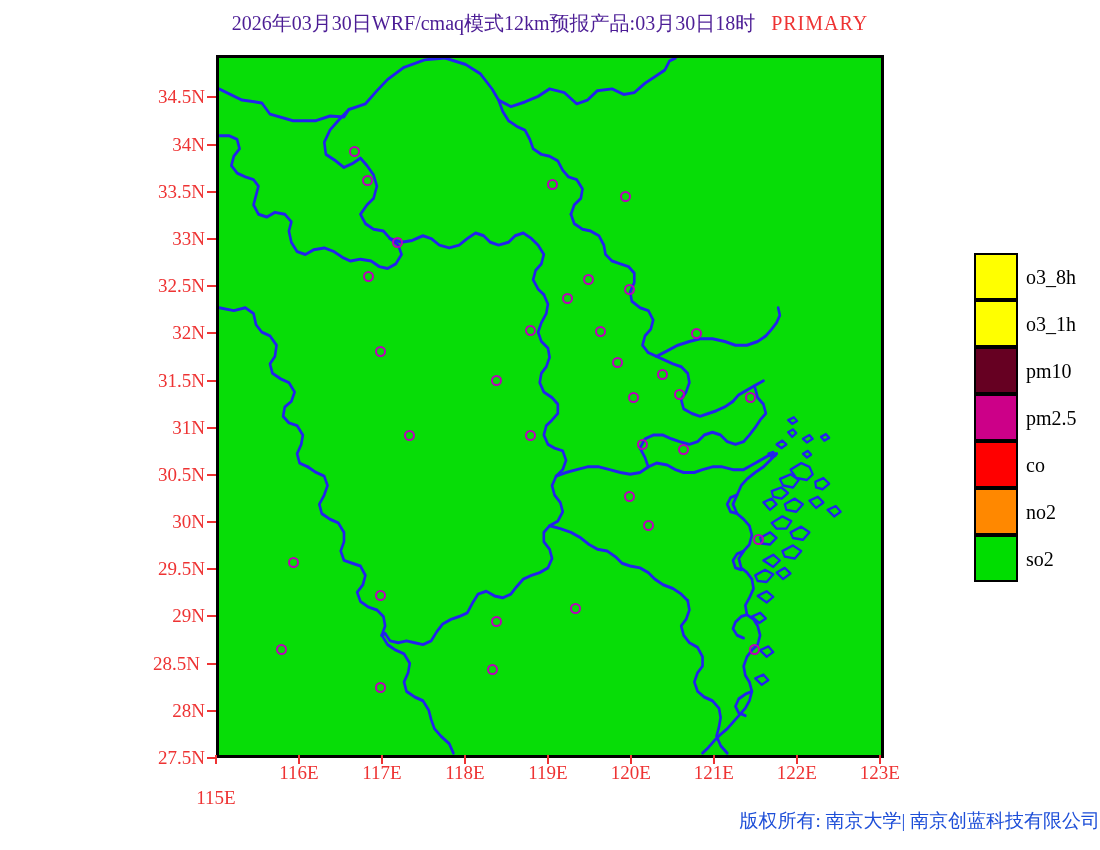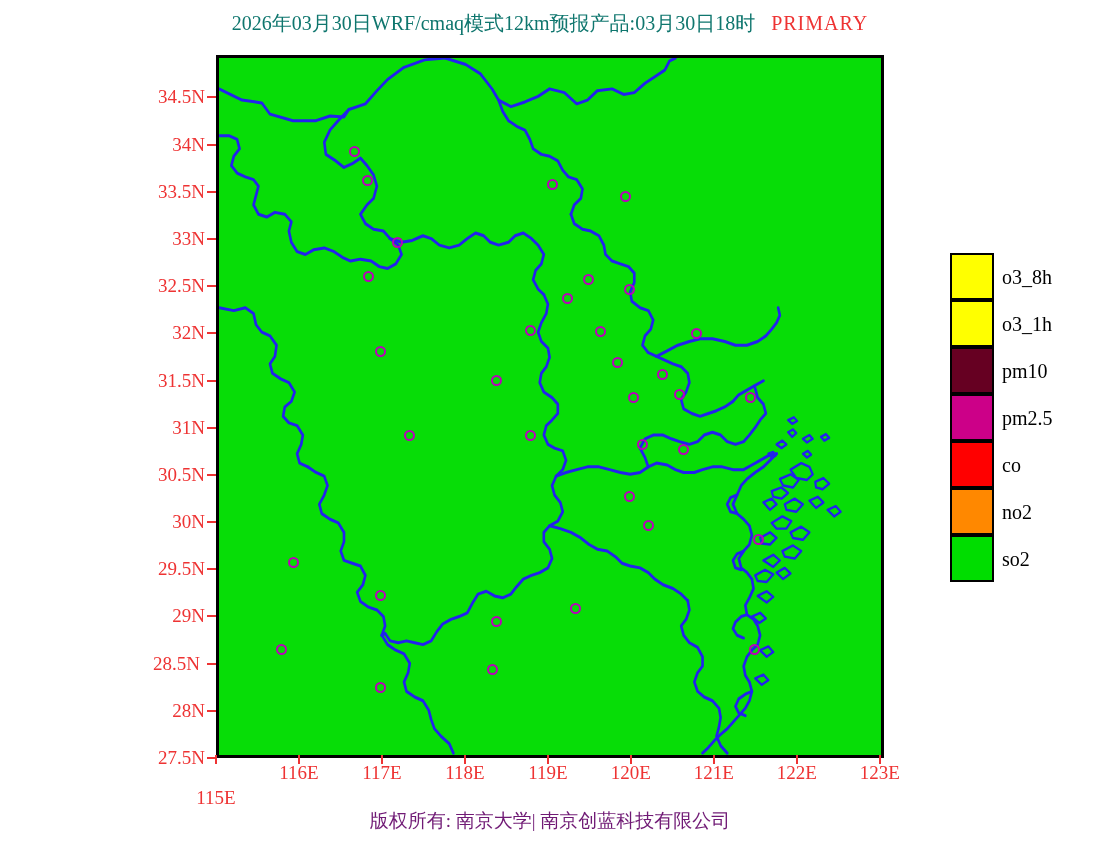--- a/index.html
+++ b/index.html
@@ -17,21 +17,21 @@
   #title-bar {
     position: absolute;
     left: 0; top: 10px;
     width: 1100px;
     text-align: center;
     white-space: nowrap;
   }
   #title-main {
     font-family: "Liberation Serif", "DejaVu Serif", serif;
     font-size: 20px;
-    color: #0f766e;
+    color: #4c1d95;
     letter-spacing: 0px;
   }
   #title-tag {
     font-family: "Liberation Serif", "DejaVu Serif", serif;
     font-size: 20px;
     color: #ee3333;
     margin-left: 16px;
     letter-spacing: 1px;
   }
 
@@ -78,20 +78,21 @@
 
   
   #legend {
     position: absolute;
     left: 950px; top: 253px;
     width: 145px;
   }
   .legend-row {
     position: relative;
     height: 47px;
+    margin-left: 24px;
   }
   .legend-swatch {
     position: absolute;
     left: 0; top: 0;
     width: 44px; height: 47px;
     border: 2px solid #000000;
     box-sizing: border-box;
   }
   .legend-label {
     position: absolute;
@@ -101,24 +102,24 @@
     font-size: 20px;
     color: #000000;
     white-space: nowrap;
   }
 
   
   #footer {
     position: absolute;
     left: 0; top: 808px;
     width: 1100px;
-    text-align: center;
+    text-align: right;
     font-family: "Liberation Serif", "DejaVu Serif", serif;
     font-size: 19px;
-    color: #701a75;
+    color: #1d4ed8;
     white-space: nowrap;
   }
 </style>
 </head>
 <body>
 
 <div id="title-bar">
   <span id="title-main">2026年03月30日WRF/cmaq模式12km预报产品:03月30日18时</span><span id="title-tag">PRIMARY</span>
 </div>
 

